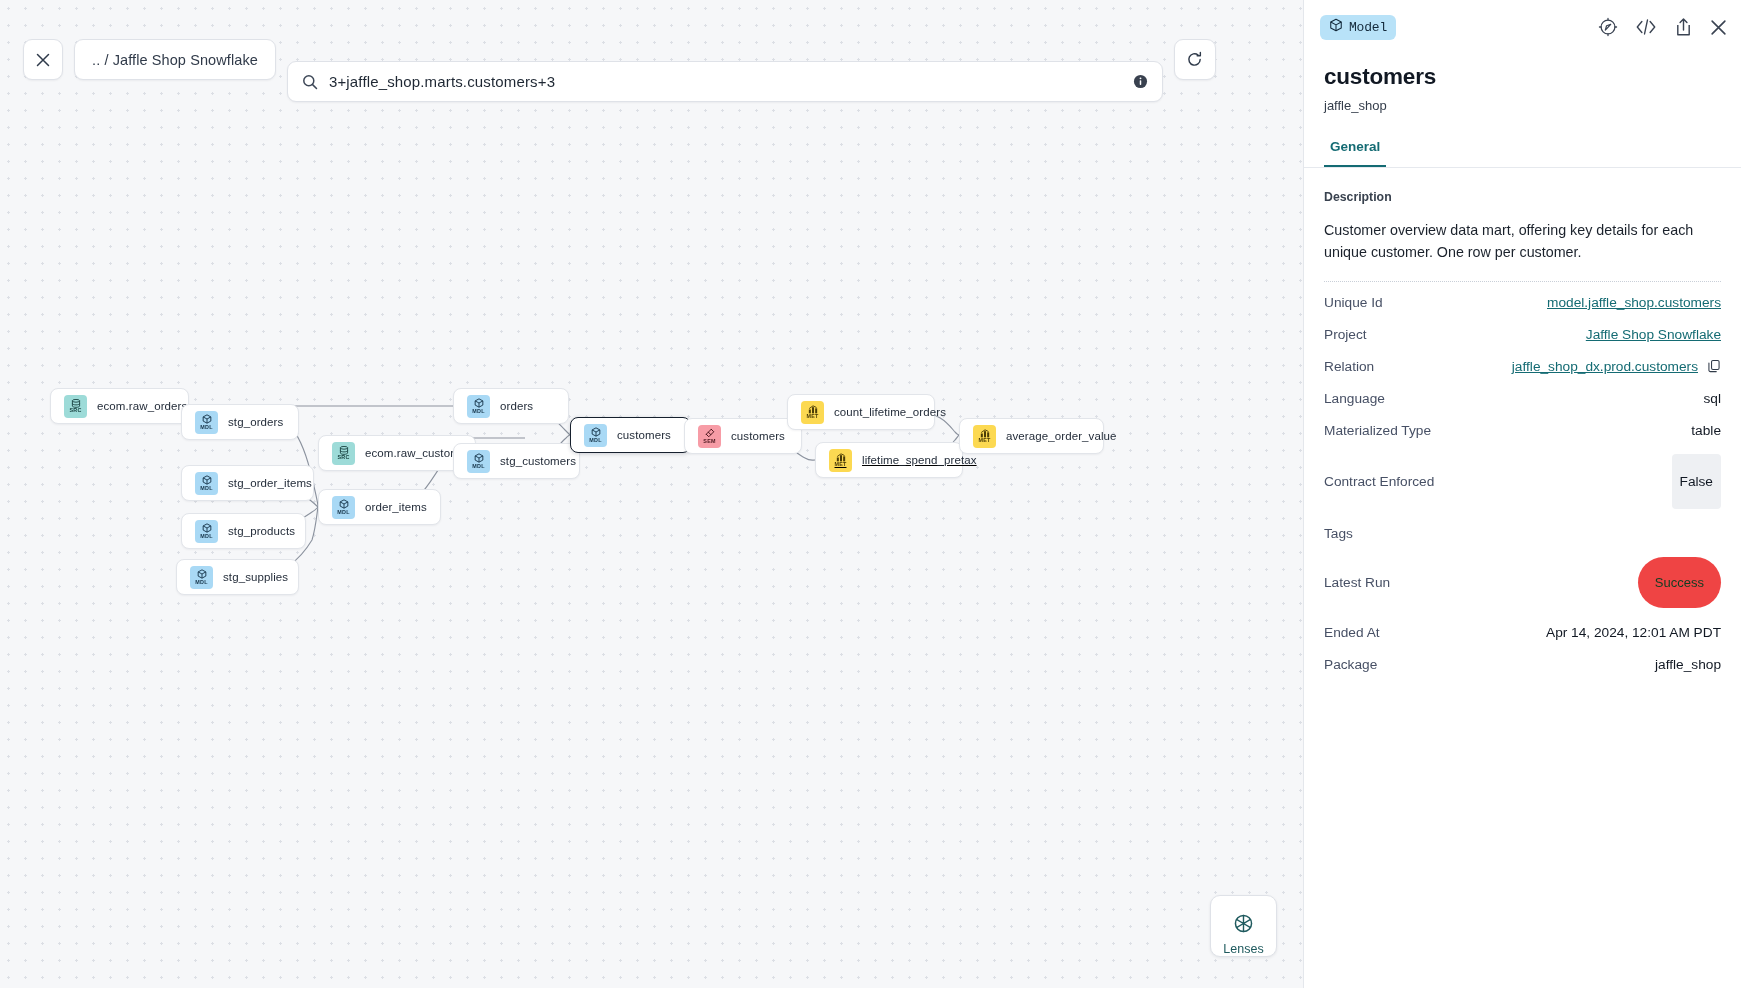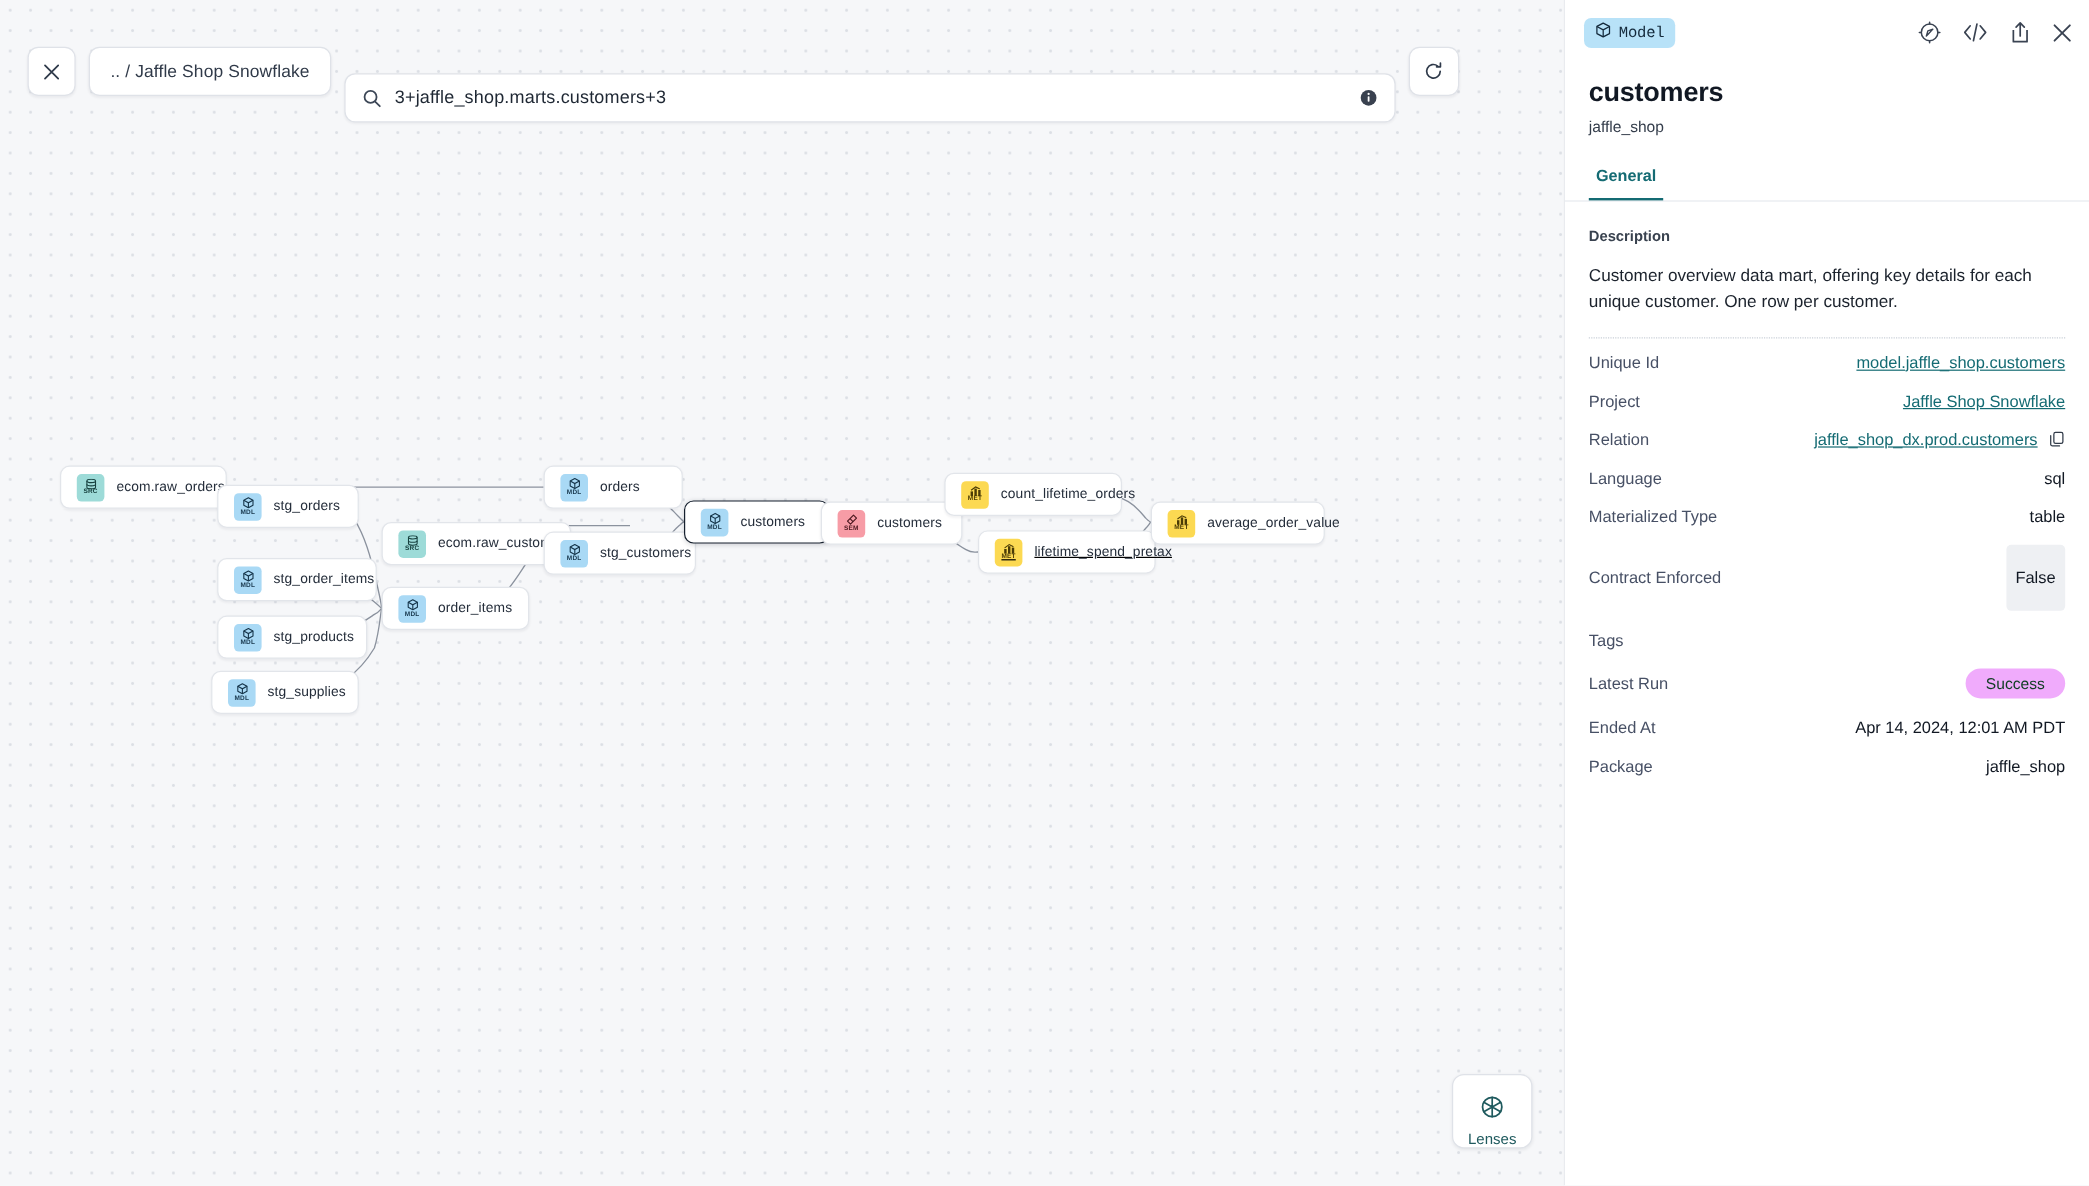--- a/index.html
+++ b/index.html
@@ -91,21 +91,21 @@
   .p-body { padding: 22px 20px 0; overflow-y: auto; flex: 1; }
   .sec-label { font-size: 12.3px; font-weight: 700; color: #39424f; }
   .desc { font-size: 14.3px; color: #1b222c; line-height: 1.55; margin-top: 15px; }
   .divider { border-top: 1px dotted #c9cfd8; margin: 18px 0 4px; }
 
   .row { display: flex; align-items: center; justify-content: space-between; min-height: 32px; padding: 8px 0; }
   .row .k { font-size: 13.7px; color: #475065; }
   .row .v { font-size: 13.7px; color: #111823; text-align: right; }
   .row .v.link { color: #146b73; text-decoration: underline; cursor: pointer; }
   .row .v.chip { background: #eef0f3; border-radius: 4px; padding: 20px 8px; }
-  .row .v.pill { background: #f0abfc; color: #0f3d22; border-radius: 999px; padding: 5px 17px; font-size: 13px; }
+  .row .v.pill { background: #ef4444; color: #0f3d22; border-radius: 999px; padding: 18px 17px; font-size: 13px; }
   .rel { display: flex; align-items: center; gap: 9px; }
   .rel .copy { color: #313b49; cursor: pointer; display: flex; }
 </style>
 </head>
 <body>
 
 <div id="app">
 
   <div id="canvas">
 

